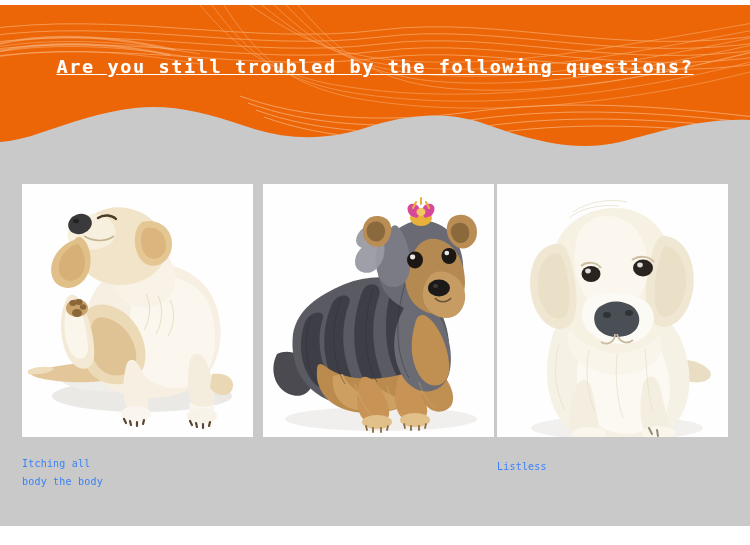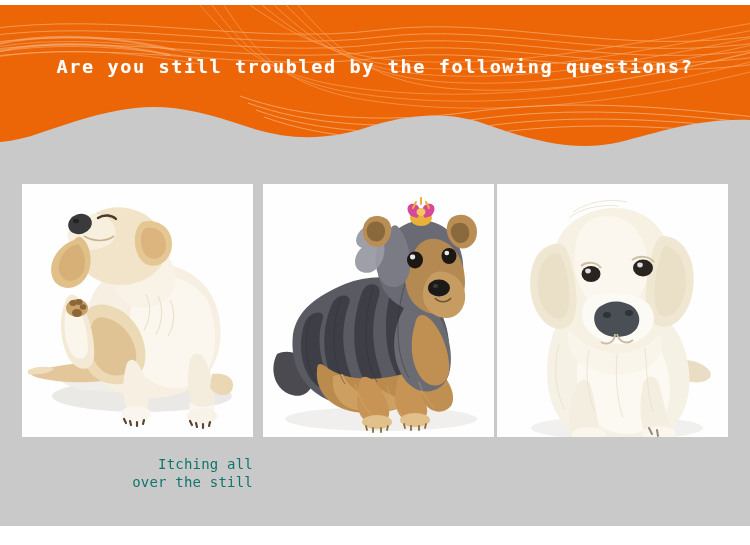--- a/index.html
+++ b/index.html
@@ -31,41 +31,42 @@
     position:absolute;left:0;top:56px;width:750px;
     text-align:center;
     color:#ffffff;
     font-family:"DejaVu Sans Mono","Liberation Mono",monospace;
     font-size:18.5px;
     font-weight:bold;
     letter-spacing:1.6px;
     white-space:nowrap;
     z-index:5;
     text-shadow:0 0 1px rgba(255,255,255,.35);
+    text-decoration:underline;
   }
 
   
   .panels{position:absolute;left:0;top:0;width:750px;height:545px;}
   .panel{
     position:absolute;top:184px;width:231px;height:253px;
     background:#ffffff;overflow:hidden;
   }
   .panel.p1{left:22px;}
   .panel.p2{left:263px;}
   .panel.p3{left:497px;width:231px;}
   .photo{position:absolute;left:0;top:0;width:100%;height:100%;background:#ffffff;}
 
   
   .caption{
     position:absolute;
-    color:#0f766e;
+    color:#3b82f6;
     font-family:"DejaVu Sans Mono","Liberation Mono",monospace;
-    font-size:14px;
+    font-size:10px;
     line-height:18px;
-    text-align:right;
+    text-align:left;
     letter-spacing:.2px;
     white-space:pre;
   }
   .cap1{left:22px;top:455px;width:231px;}
   .cap2{left:263px;top:463px;width:231px;}
   .cap3{left:497px;top:458px;width:231px;}
 </style>
 </head>
 <body>
 
@@ -201,21 +202,21 @@
         <path d="M120,38 C136,34 150,44 150,60 C150,76 136,86 124,80 C112,74 108,48 120,38 Z" fill="#e5c794"></path>
         <path d="M124,44 C136,42 144,50 144,62 C144,72 134,78 126,73 C118,68 116,48 124,44 Z" fill="#dcb57e"></path>
 
         <g stroke="#e8dcc2" stroke-width="1.1" fill="none" opacity="0.85">
           <path d="M124,110 C130,122 128,136 122,146"></path>
           <path d="M136,112 C142,124 140,140 134,150"></path>
           <path d="M148,116 C154,128 152,142 146,152"></path>
         </g>
       </svg>
     </div>
-    <div class="caption cap1"><span>Itching all</span><br><span>over the still</span></div>
+    <div class="caption cap1"><span>Itching all</span><br><span>body the body</span></div>
 
     <div class="panel p2">
       <svg class="photo" viewBox="0 0 231 253">
         <rect x="0" y="0" width="231" height="253" fill="#fefefe"></rect>
         <ellipse cx="118" cy="235" rx="96" ry="12" fill="#f0efee"></ellipse>
 
         <path d="M14,170 C6,186 12,204 26,210 C40,216 52,206 50,192 C48,176 30,162 14,170 Z" fill="#4a4a50"></path>
 
         <path d="M30,150 C26,186 44,214 84,222 C126,230 166,218 180,192
                  C192,168 186,132 166,112 C146,92 112,88 82,100 C54,112 34,126 30,150 Z" fill="#5a5a62"></path>
@@ -358,15 +359,16 @@
         <g stroke="#e9e1cd" stroke-width="1" fill="none" opacity="0.85">
           <path d="M72,34 C84,24 104,20 122,22"></path>
           <path d="M76,28 C90,18 112,14 130,18"></path>
           <path d="M92,166 C88,186 90,210 98,228"></path>
           <path d="M120,170 C118,192 120,216 126,234"></path>
           <path d="M148,164 C150,186 150,210 156,228"></path>
           <path d="M62,160 C56,182 58,208 68,226"></path>
         </g>
       </svg>
     </div>
+    <div class="caption cap3"><span>Listless</span></div>
 
   </div>
 </div>
 
 </body></html>

